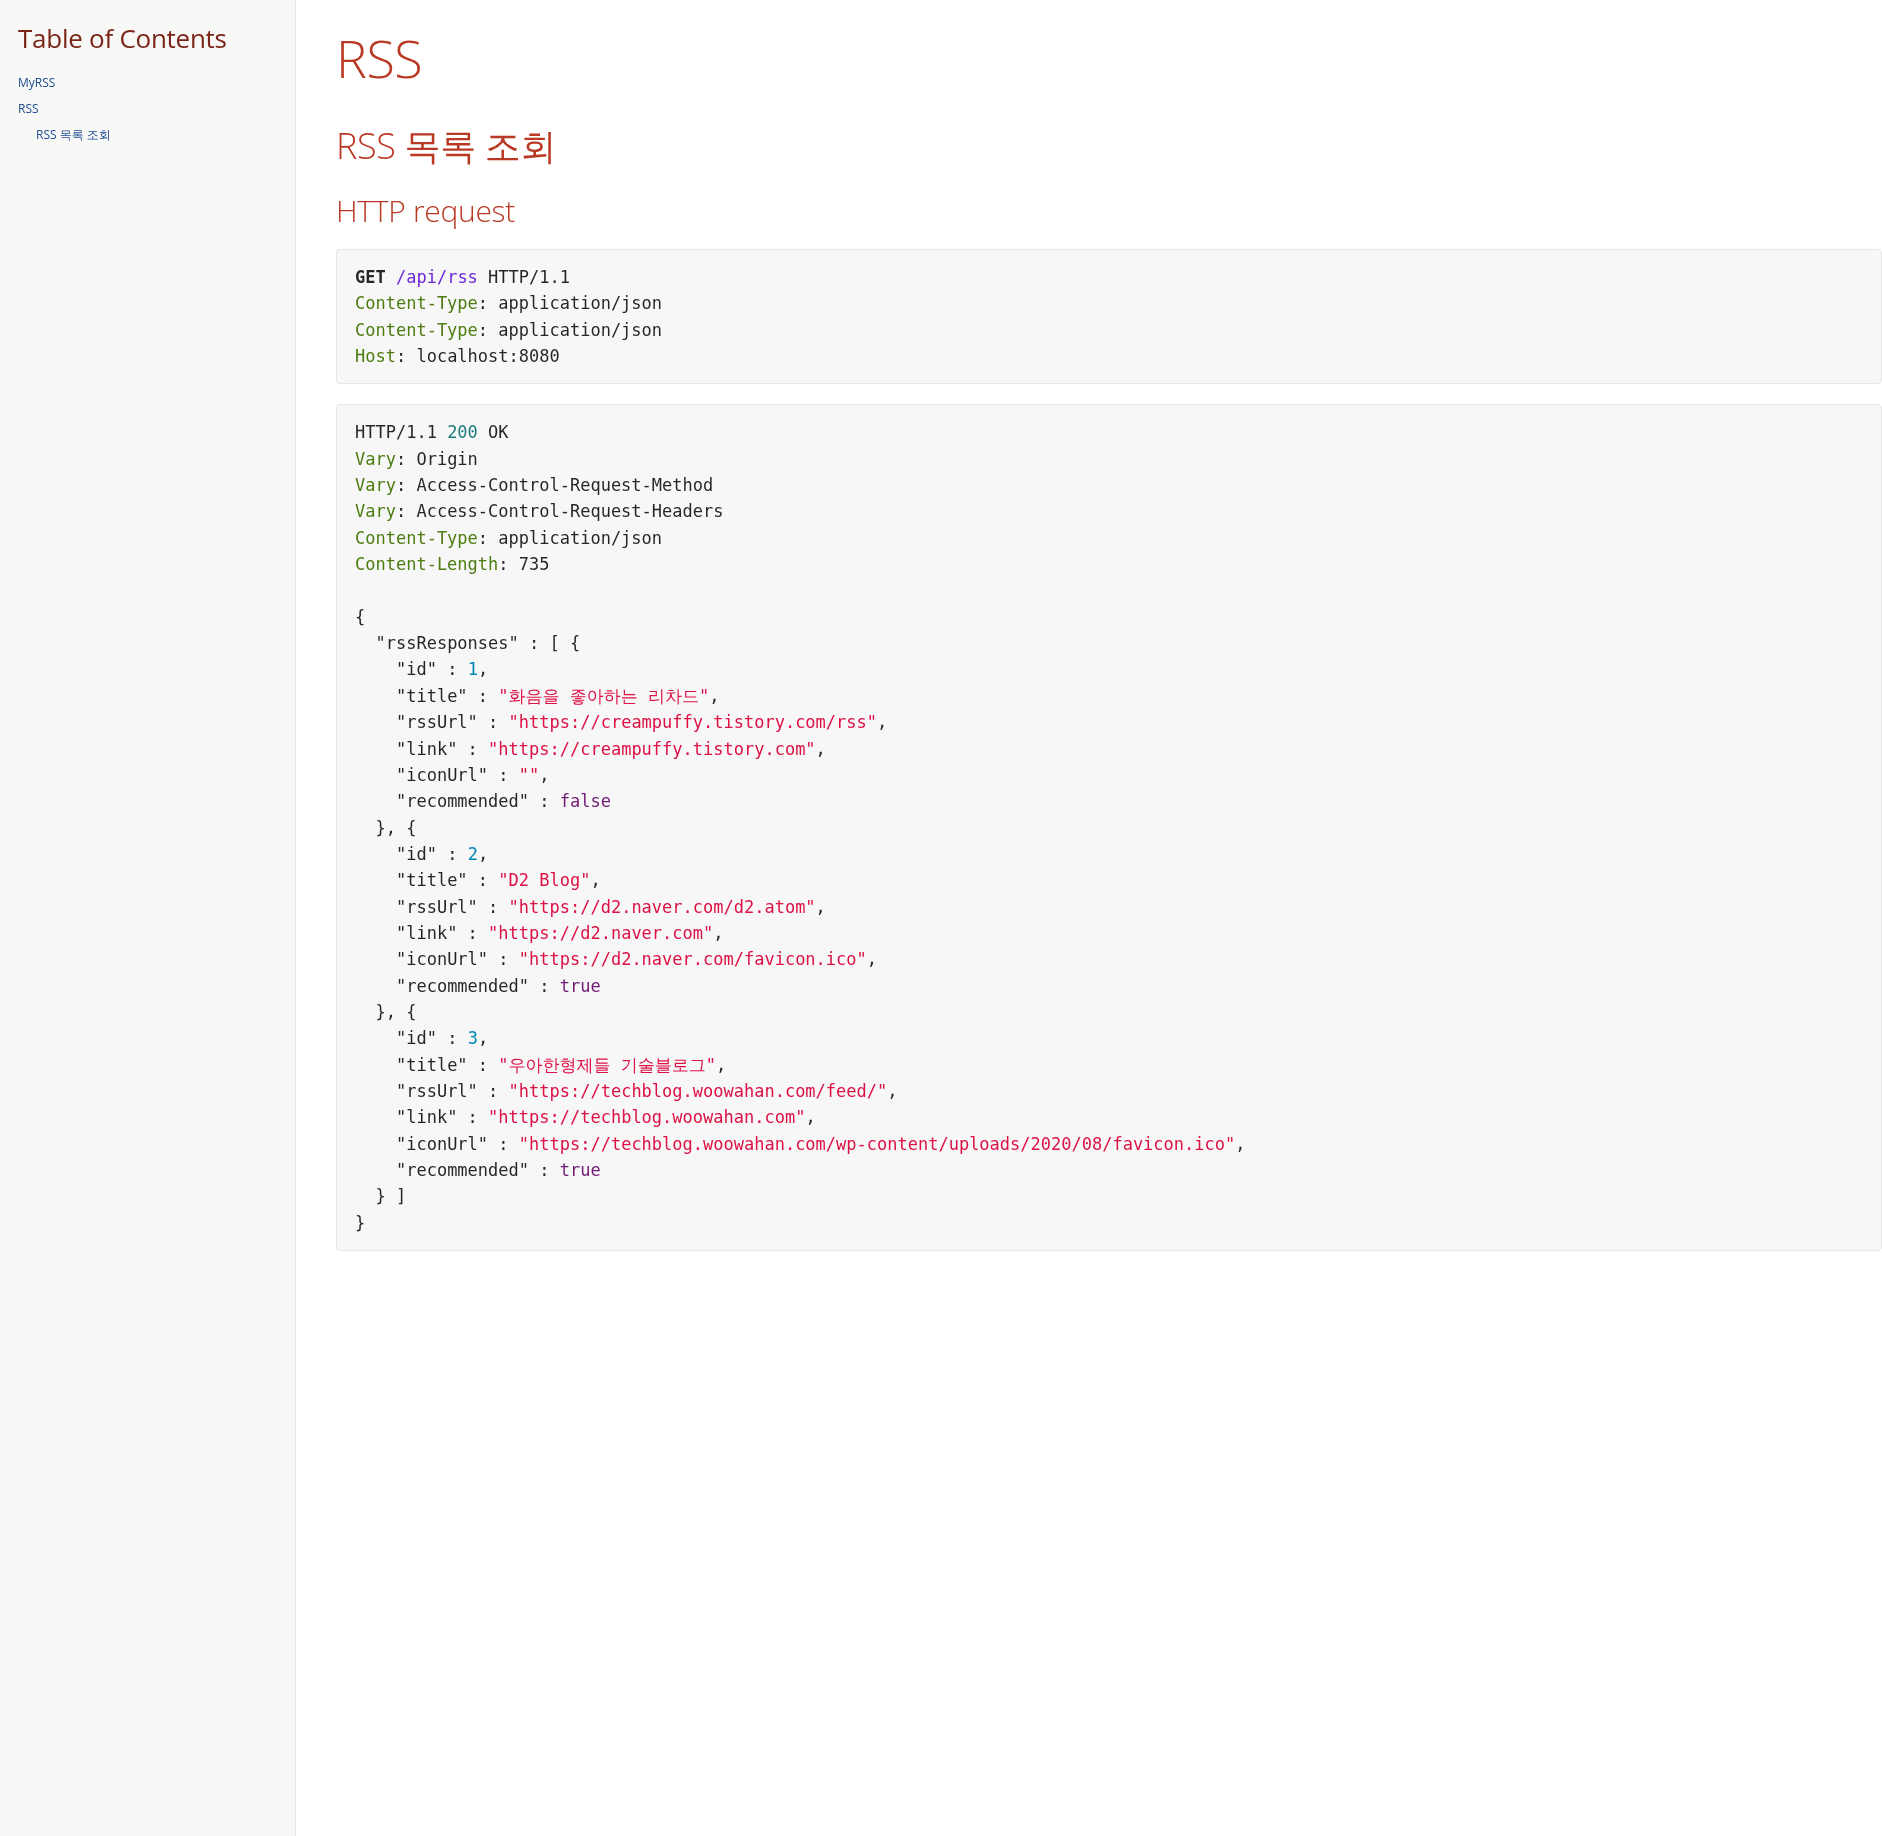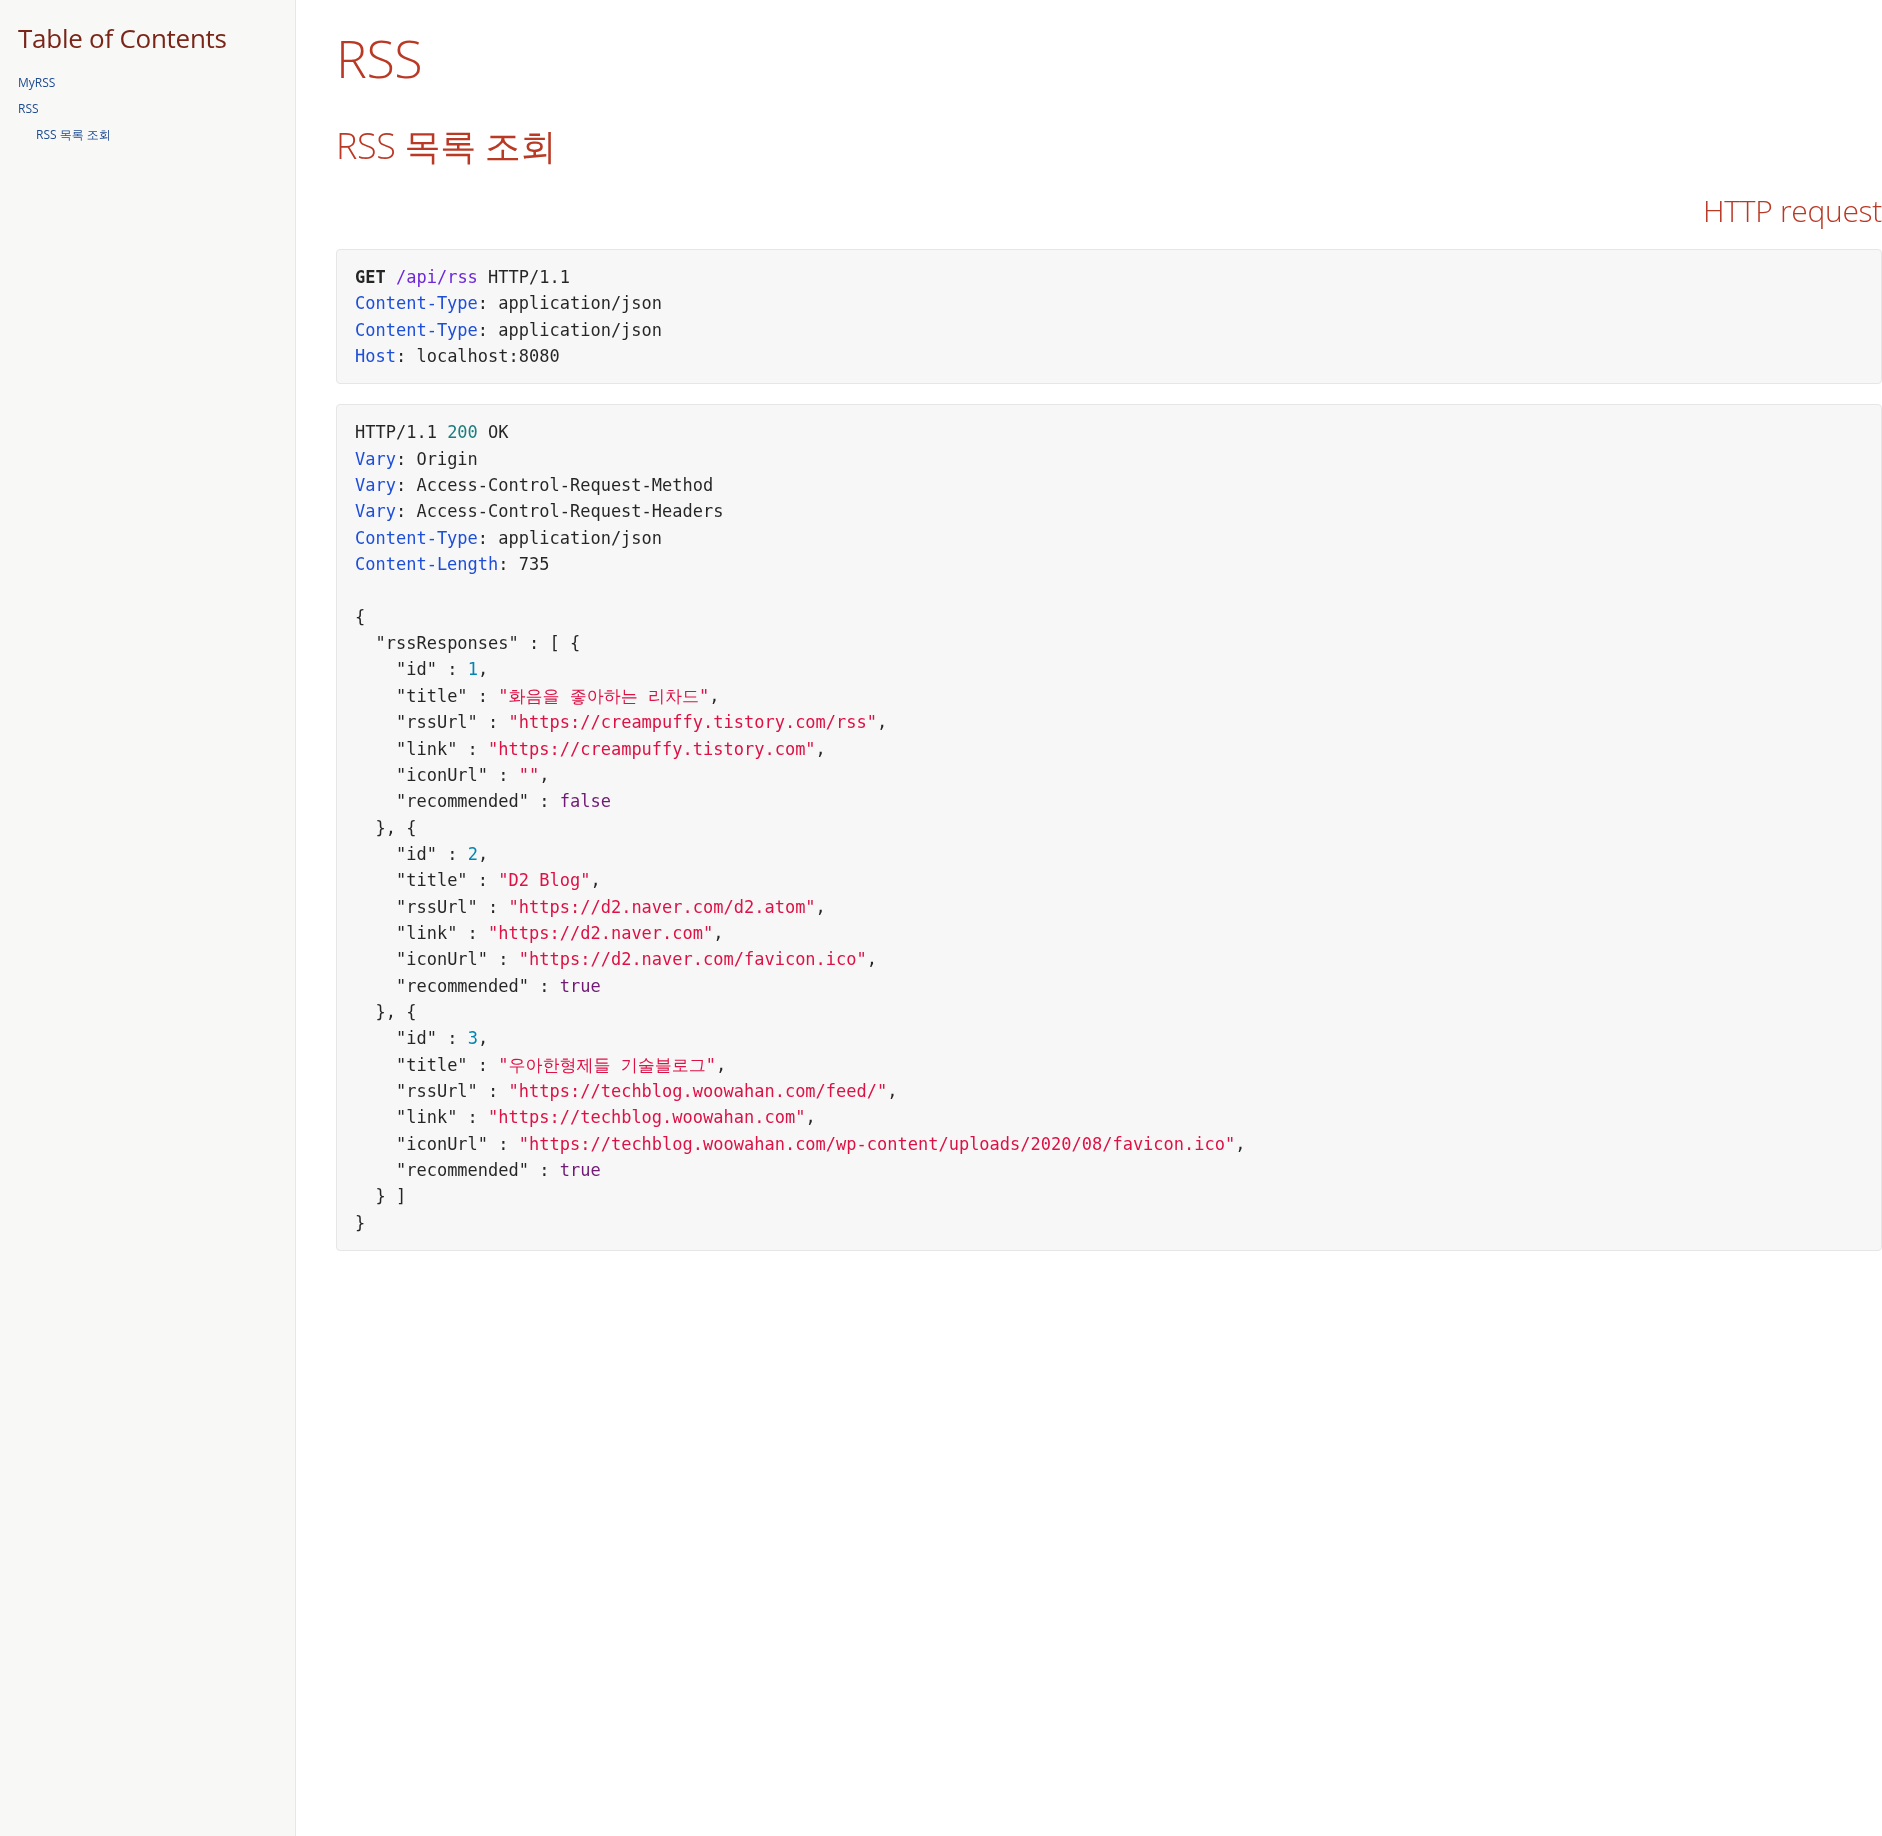--- a/index.html
+++ b/index.html
@@ -51,36 +51,35 @@
   font-weight: 300;
   margin: 24px 0 18px;
   letter-spacing: -.01em;
 }
 h3.sub-title {
   color: #ba3925;
   font-size: 30px;
   font-weight: 300;
   margin: 10px 0 18px;
   letter-spacing: -.01em;
-  text-align: right;
 }
 pre.codeblock {
   background: #f7f7f8;
   border: 1px solid #e6e6e6;
   border-radius: 4px;
   padding: 14px 18px;
   font-family: "Droid Sans Mono", "DejaVu Sans Mono", monospace;
   font-size: 17px;
   line-height: 1.55;
   white-space: pre;
   overflow-x: auto;
   margin-bottom: 20px;
 }
 .tok-key    { color: rgba(0,0,0,.85); font-weight: 700; }
-.tok-hdr    { color: #1d4ed8; }
+.tok-hdr    { color: #4d7c0f; }
 .tok-path   { color: #6d28d9; text-align: center; }
 .tok-num    { color: #1c7d7d; }
 .tok-numlit { color: #0086b3; }
 .tok-str    { color: #d14; }
 .tok-bool   { color: #701a75; }
 .tok-plain  { color: rgba(0,0,0,.85); }
 </style>
 </head>
 <body>
 

